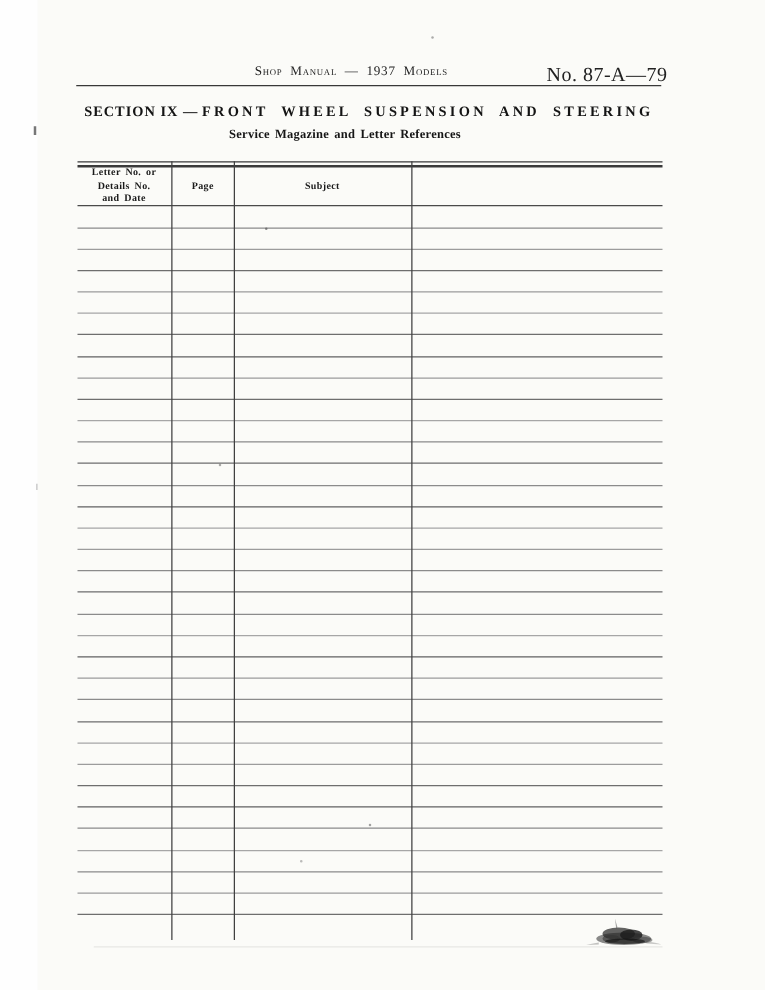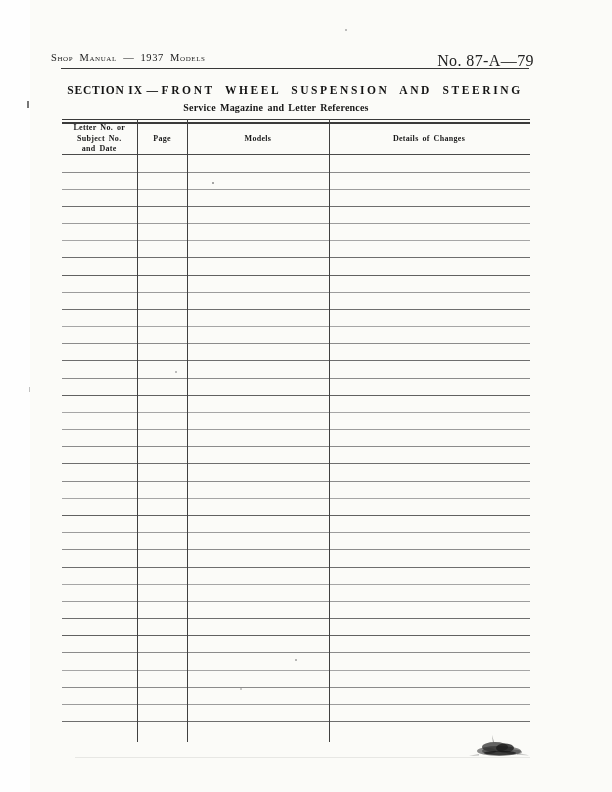--- a/index.html
+++ b/index.html
@@ -10,21 +10,21 @@
     font-family:"Liberation Serif", serif;
     color:#1c1c1c;
     overflow:hidden;
   }
   
   .scan-edge{position:absolute;left:0;top:0;width:30px;height:792px;background:#fefefe;}
 
   
   .running-title{
     position:absolute;left:61px;top:52px;width:460px;
-    font-size:10.5px;letter-spacing:0.6px;word-spacing:3px;
+    text-align:center;font-size:10.5px;letter-spacing:0.6px;word-spacing:3px;
     font-variant:small-caps;transform:translateX(-10px);
     color:#222;
   }
   .page-number{
     position:absolute;top:52px;right:78px;
     font-size:16px;letter-spacing:0.4px;color:#222;
   }
   .head-rule{
     position:absolute;left:61px;top:67.5px;width:468px;height:1.8px;
     background:#383838;
@@ -40,21 +40,21 @@
   .section-title .spread{letter-spacing:2.6px;word-spacing:5px;margin-top:32px;}
   .subtitle{
     position:absolute;left:61px;top:101.5px;width:468px;
     text-align:center;font-weight:bold;font-size:10px;
     letter-spacing:0.2px;word-spacing:1.5px;color:#161616;
     transform:translateX(-19px);
   }
 
   
   .ref-table{
-    position:absolute;left:61.5px;top:119px;width:468px;height:623px;
+    position:absolute;left:61.5px;top:129px;width:468px;height:623px;
   }
   .t-topline{position:absolute;left:0;right:0;height:1.2px;background:#3a3a3a;}
   .t-topline.l1{top:0;}
   .t-topline.l2{top:3.4px;}
   .t-headerline{position:absolute;left:0;right:0;top:35.3px;height:1.1px;background:#4a4a4a;}
 
   .vline{position:absolute;top:0;bottom:0;width:1.1px;background:#404040;}
   .vline.v1{left:75.5px;}
   .vline.v2{left:125.8px;}
   .vline.v3{left:267px;}
@@ -104,26 +104,25 @@
   <div class="section-title"><span class="prefix">SECTION IX —</span><span> </span><span class="spread">FRONT WHEEL SUSPENSION AND STEERING</span></div>
   <div class="subtitle">Service Magazine and Letter References</div>
 
   <div class="ref-table">
     <div class="t-topline l1"></div>
     <div class="t-topline l2"></div>
 
     <div class="t-header">
       <div class="hcell c1">
         <div>Letter No. or</div>
-        <div>Subject No.</div>
+        <div>Details No.</div>
         <div>and Date</div>
       </div>
       <div class="hcell c2">Page</div>
-      <div class="hcell c3">Models</div>
-      <div class="hcell c4">Details of Changes</div>
+      <div class="hcell c3">Subject</div>
     </div>
 
     <div class="t-headerline"></div>
 
     <div class="t-rows" id="rows">
         <div class="row"></div>
         <div class="row"></div>
         <div class="row"></div>
         <div class="row"></div>
         <div class="row"></div>

